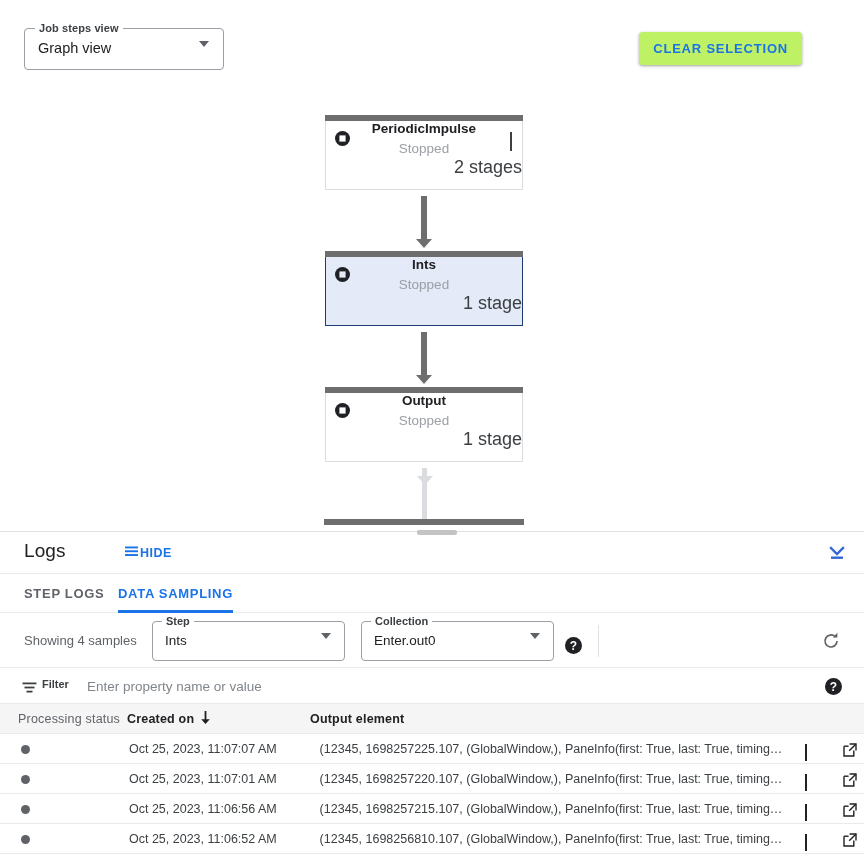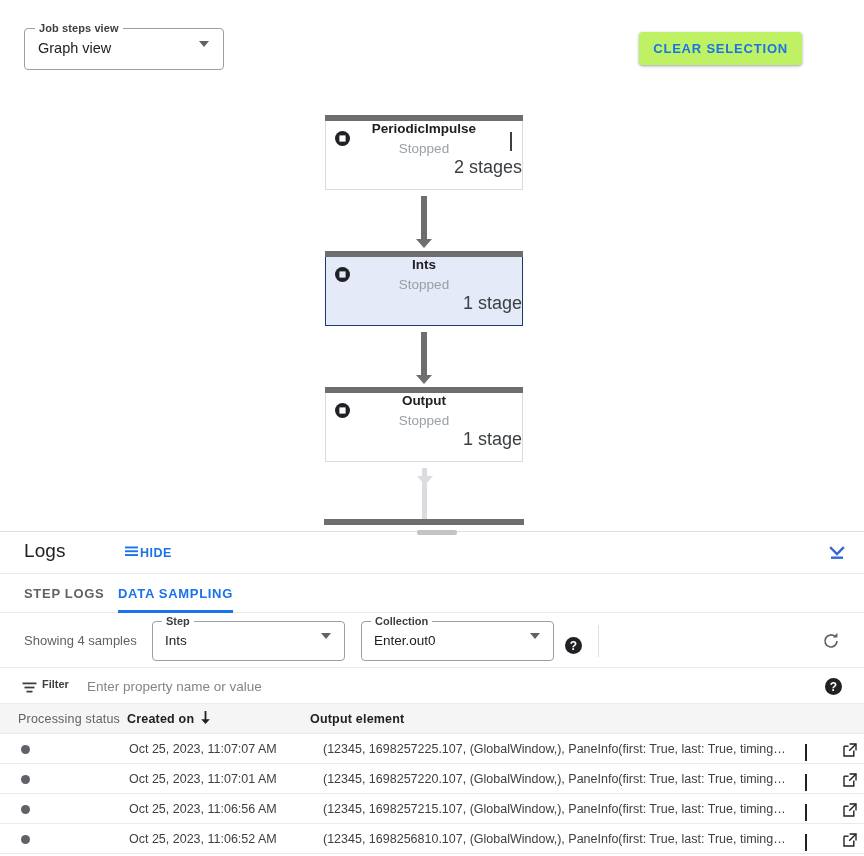--- a/index.html
+++ b/index.html
@@ -228,23 +228,23 @@
   }
   .trow .status-dot {
     position: absolute; left: 21px; top: 11px;
     width: 9px; height: 9px; border-radius: 50%; background: #5f6368;
   }
   .trow .cell-created {
     position: absolute; left: 129px; top: 8px;
     font-size: 12.5px; color: #3c4043; white-space: nowrap;
   }
   .trow .cell-output {
-    position: absolute; left: 323px; top: 8px; width: 480px;
+    position: absolute; left: 311px; top: 8px; width: 480px;
     font-size: 12.5px; color: #3c4043;
-    white-space: nowrap; overflow: hidden; text-overflow: ellipsis;
+    white-space: nowrap; overflow: hidden; text-overflow: ellipsis; text-align: center;
   }
   .trow .row-expand {
     position: absolute; left: 805px; top: 10px; cursor: pointer;
     background: none; border: none;
   }
   .trow .row-expand .chev {
     width: 8px; height: 8px;
     border-right: 2px solid #202124; border-bottom: 2px solid #202124;
     transform: rotate(45deg);
   }

